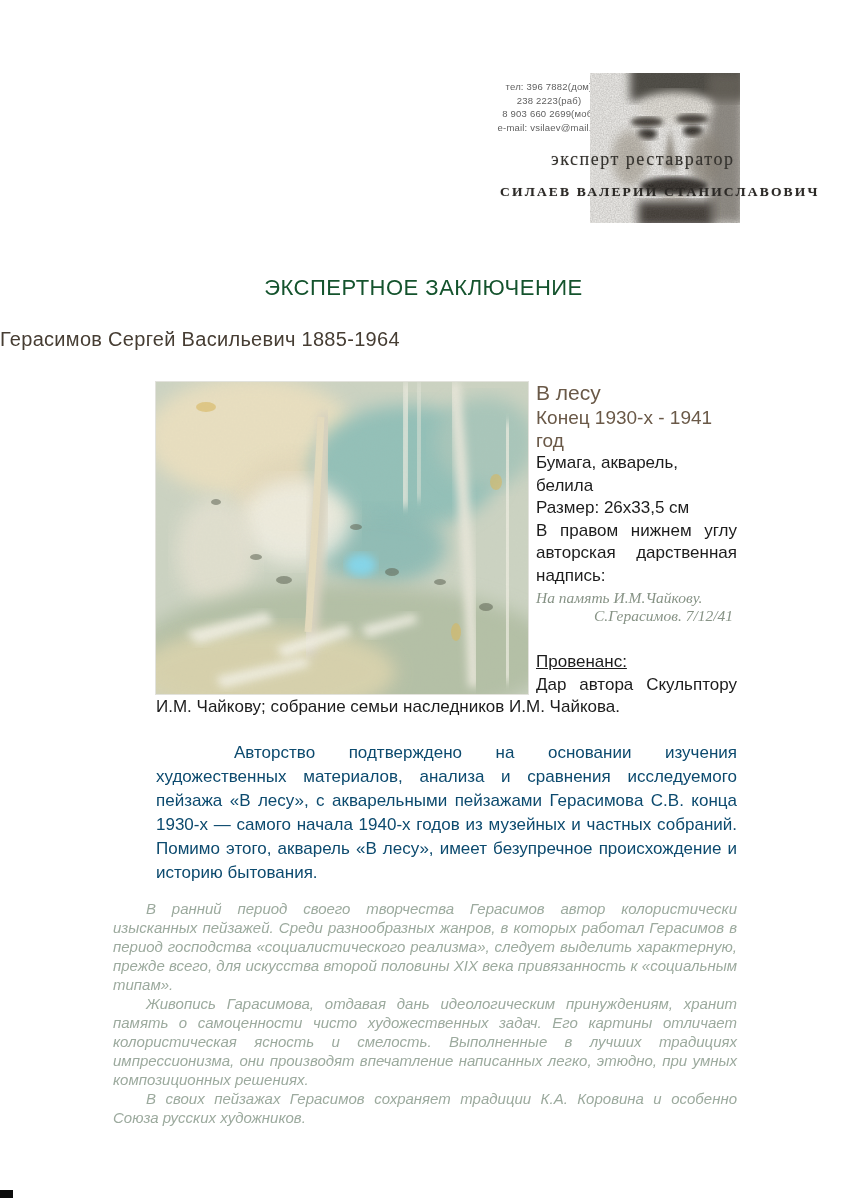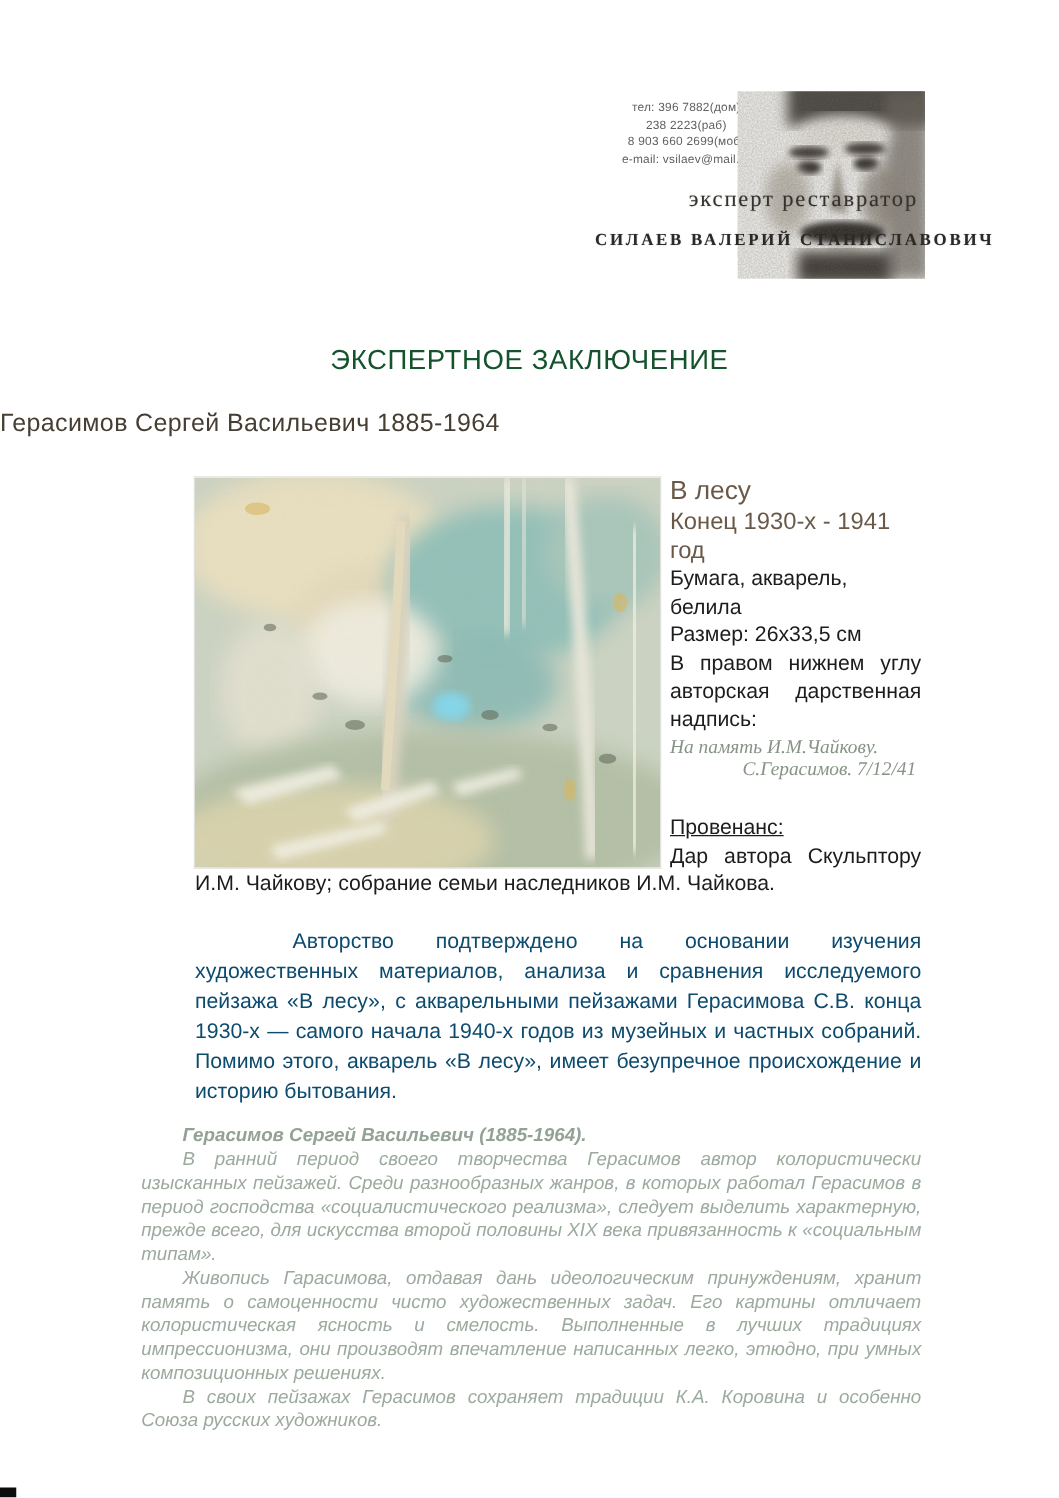--- a/index.html
+++ b/index.html
@@ -22,21 +22,21 @@
   .portrait{
     position:absolute;left:590px;top:73px;width:150px;height:150px;
   }
   .role-label{
     position:absolute;left:551px;top:149px;
     font-family:"Liberation Serif",serif;
     font-size:18px;letter-spacing:1.5px;color:#35332f;
     text-shadow:0 0 1px rgba(60,55,50,.4);
   }
   .expert-name{
-    position:absolute;left:476px;top:184px;
+    position:absolute;left:500px;top:184px;
     font-family:"Liberation Serif",serif;font-weight:bold;
     font-size:13.5px;letter-spacing:2.2px;color:#2b2926;
     text-shadow:0 0 1px rgba(60,55,50,.35);
     white-space:nowrap;
   }
   
   .doc-title{
     margin:47px 0 0 0;text-align:center;
     font-size:22px;font-weight:normal;color:#14532d;letter-spacing:.5px;
   }
@@ -235,19 +235,18 @@
     </div>
 
     <h4 class="prov-heading">Провенанс:</h4>
     <p class="prov-text">Дар автора Скульптору И.М. Чайкову; собрание семьи на­следников И.М. Чайкова.</p>
   </div>
 
   <p class="attribution">Авторство подтвер­ждено на основании изучения художественных материалов, анализа и сравнения исследуемого пейзажа «В лесу», с акварельными пей­зажами Герасимова С.В. конца 1930-х — самого начала 1940-х годов из му­зейных и частных собраний. Помимо этого, акварель «В лесу», имеет без­упречное происхождение и историю бытования.</p>
 </div>
 
 <div class="bio">
-  <p class="bio-heading">Герасимов Сергей Васильевич (1885-1964).</p>
   <p>В ранний период своего творчества Герасимов автор колористически изысканных пейзажей. Среди разнообразных жанров, в которых работал Герасимов в период господства «социалистическо­го реализма», следует выделить характерную, прежде всего, для искусства второй половины XIX века привязанность к «социальным типам».</p>
   <p>Живопись Гарасимова, отдавая дань идеологическим принуждениям, хранит память о само­ценности чисто художественных задач. Его картины отличает колористическая ясность и смелость. Выполненные в лучших традициях импрессионизма, они производят впечатление написанных легко, этюдно, при умных композиционных решениях.</p>
   <p>В своих пейзажах Герасимов сохраняет традиции К.А. Коровина и особенно Союза русских художников.</p>
 </div>
 
 <div class="corner-mark"></div>
 
 </body></html>

